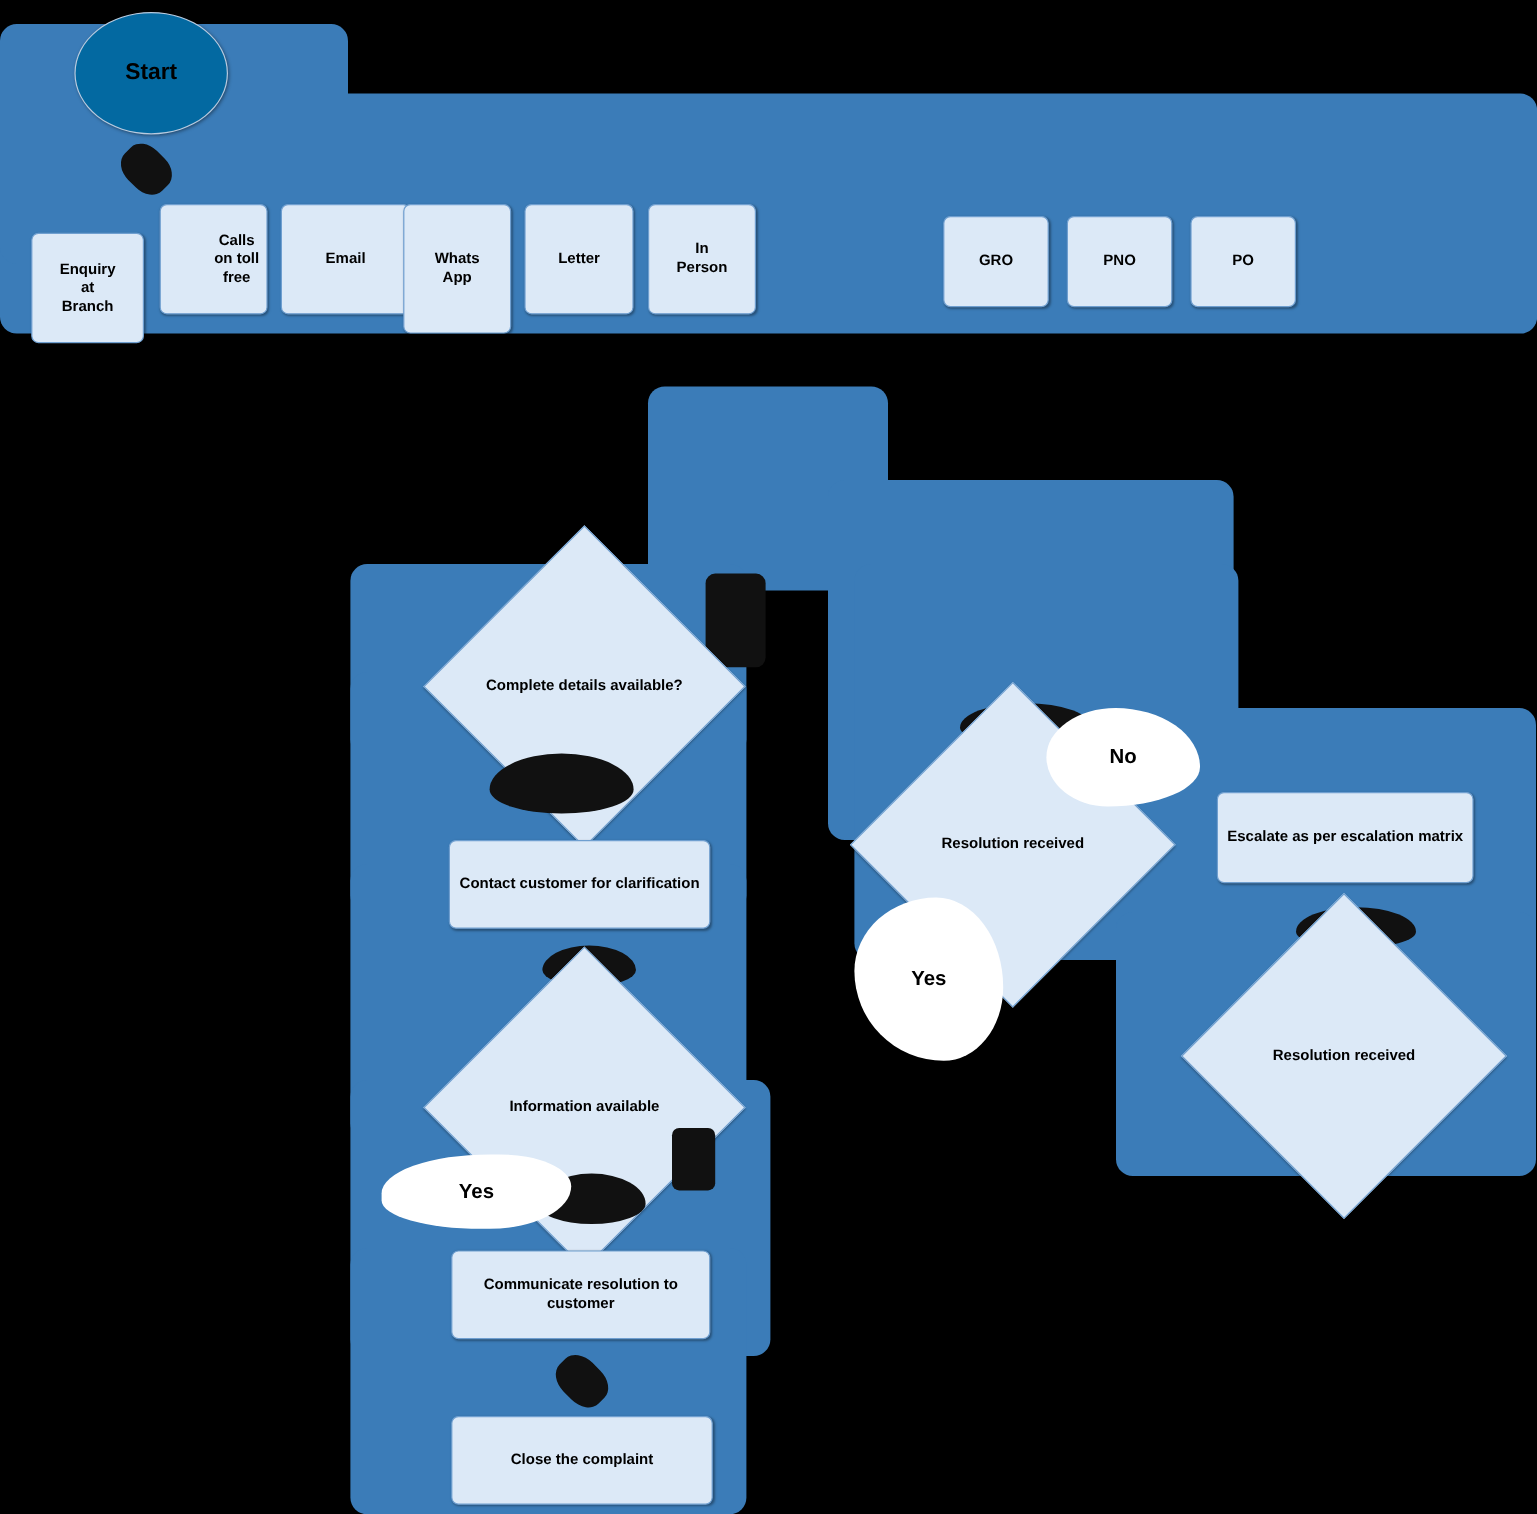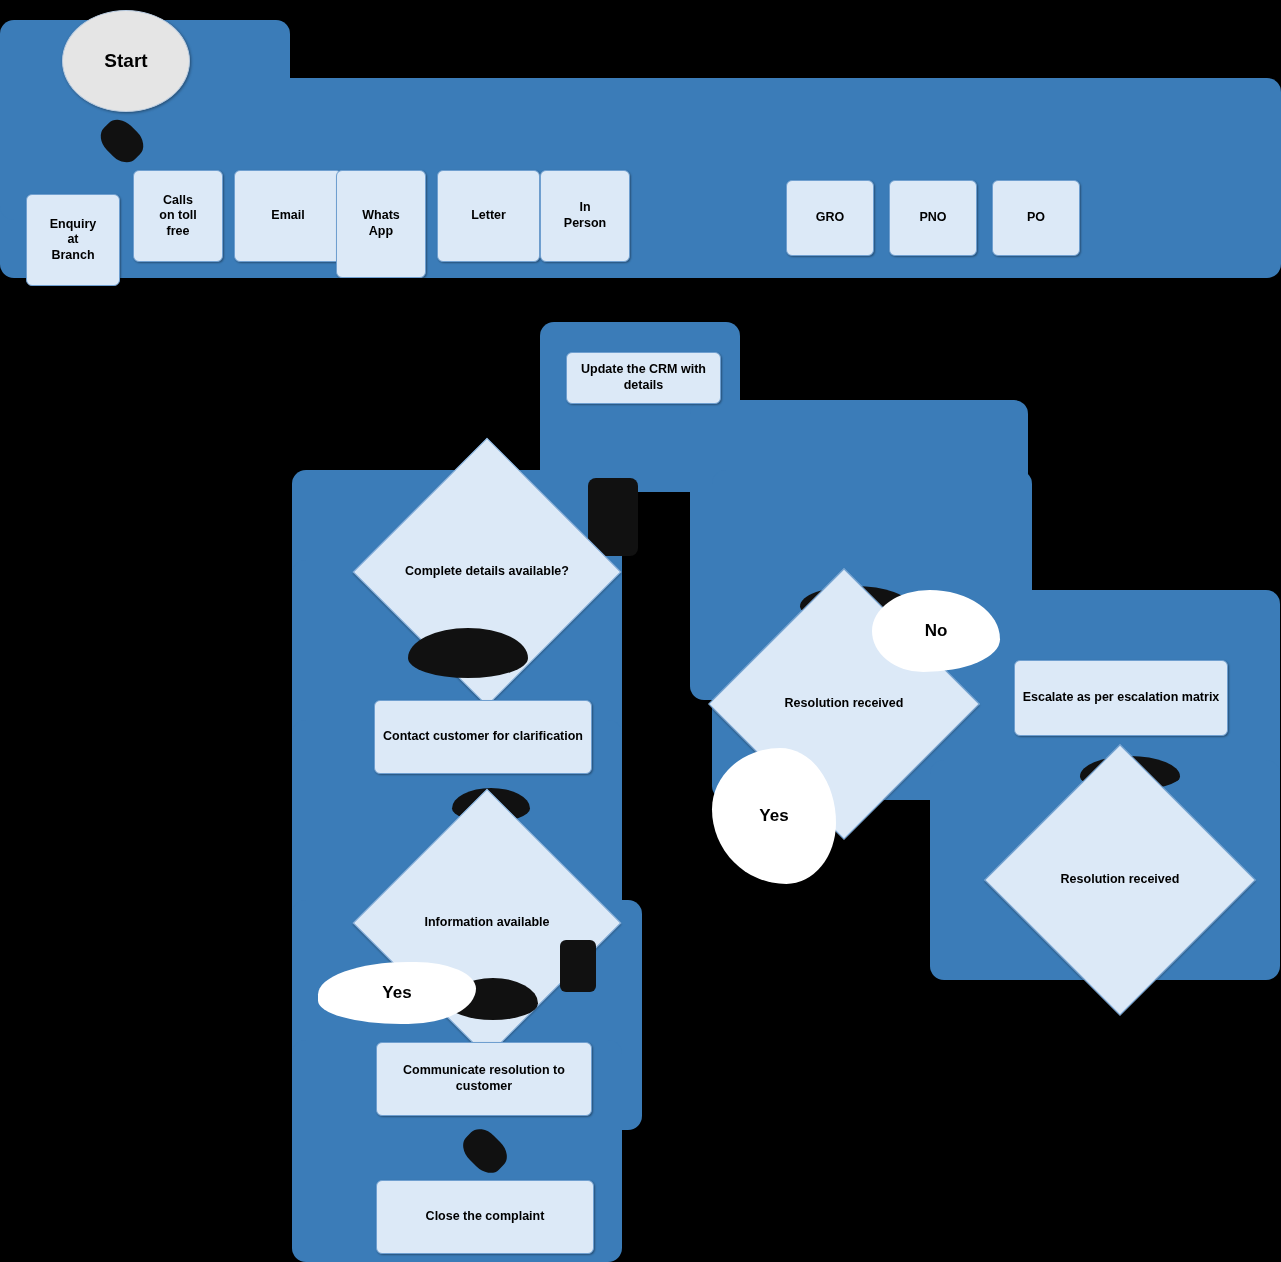--- a/index.html
+++ b/index.html
@@ -40,21 +40,21 @@
     font-weight: bold;
     font-size: 12.5px;
     color: #000000;
     line-height: 1.25;
     padding: 4px 6px;
     box-shadow: 1px 1px 2px rgba(0,0,0,0.35);
   }
   
   .oval {
     position: absolute;
-    background: #e5e5e5;
+    background: #0369a1;
     border: 1px solid #b8cbe0;
     border-radius: 50%;
     display: flex;
     align-items: center;
     justify-content: center;
     font-weight: bold;
     font-size: 19px;
     color: #000000;
     box-shadow: 1px 1px 3px rgba(0,0,0,0.4);
   }
@@ -120,56 +120,53 @@
     <span>Start</span>
   </div>
 
   <div class="arrow d" style="left:100px; top:124px; width:44px; height:34px; border-radius:40%;"></div>
 
   <div class="node" style="left:26px; top:170px; width:94px; height:92px; white-space:pre-line;margin-top:24px;">
     <span>Enquiry
 at
 Branch</span>
   </div>
-  <div class="node" style="left:133px; top:170px; width:90px; height:92px; white-space:pre-line;">
+  <div class="node" style="left:133px; top:170px; width:90px; height:92px; white-space:pre-line;justify-content:flex-end;">
     <span>Calls
 on toll
 free</span>
   </div>
   <div class="node" style="left:234px; top:170px; width:108px; height:92px; white-space:pre-line;">
     <span>Email</span>
   </div>
   <div class="node" style="left:336px; top:170px; width:90px; height:108px; white-space:pre-line;">
     <span>Whats
 App</span>
   </div>
-  <div class="node" style="left:437px; top:170px; width:103px; height:92px; white-space:pre-line;">
+  <div class="node" style="left:437px; top:170px; width:91px; height:92px; white-space:pre-line;">
     <span>Letter</span>
   </div>
   <div class="node" style="left:540px; top:170px; width:90px; height:92px; white-space:pre-line;">
     <span>In
 Person</span>
   </div>
   <div class="node" style="left:786px; top:180px; width:88px; height:76px; white-space:pre-line;">
     <span>GRO</span>
   </div>
   <div class="node" style="left:889px; top:180px; width:88px; height:76px; white-space:pre-line;">
     <span>PNO</span>
   </div>
   <div class="node" style="left:992px; top:180px; width:88px; height:76px; white-space:pre-line;">
     <span>PO</span>
   </div>
 
   <div class="band round" style="left:540px; top:322px; width:200px; height:170px;"></div>
   <div class="band round" style="left:690px; top:400px; width:338px; height:300px;"></div>
   <div class="band round" style="left:292px; top:470px; width:330px; height:160px;"></div>
 
-  <div class="node" style="left:566px; top:352px; width:155px; height:52px;">
-    <span>Update the CRM with details</span>
-  </div>
   <div class="arrow" style="left:588px; top:478px; width:50px; height:78px; border-radius:8px;"></div>
 
   <div class="band round" style="left:292px; top:560px; width:330px; height:200px;"></div>
   <div class="band round" style="left:292px; top:720px; width:330px; height:230px;"></div>
   <div class="band round" style="left:292px; top:900px; width:350px; height:230px;"></div>
   <div class="band round" style="left:292px; top:1040px; width:330px; height:222px;"></div>
 
   <div class="diamond-wrap" style="left:392px; top:477px; width:190px; height:190px;">
     <div class="diamond"></div>
     <div class="diamond-label">Complete details available?</div>

